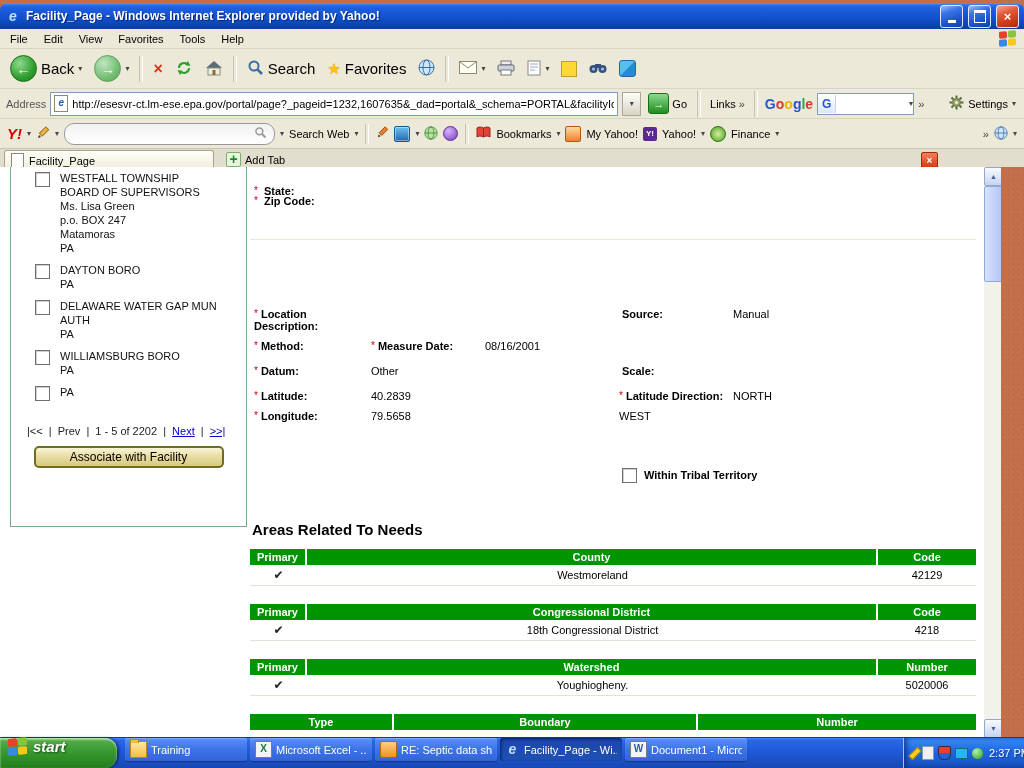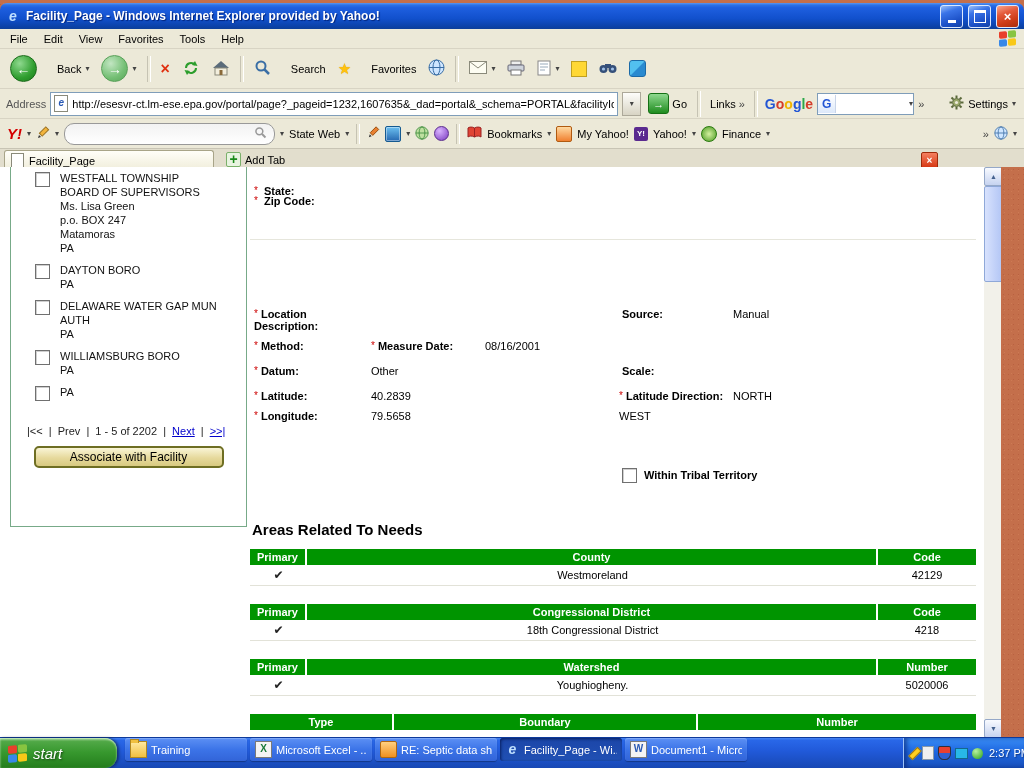--- a/index.html
+++ b/index.html
@@ -20,21 +20,21 @@
   .mingl{width:8px;height:3px;background:#fff;margin-top:10px;}
   .maxgl{width:10px;height:9px;border:1px solid #fff;border-top:3px solid #fff;}
   .menubar{height:19px;background:#ece9d8;display:flex;align-items:center;padding:0 2px;border-bottom:1px solid #d8d4c4;}
   .menu-item{padding:2px 8px;}
   .flagbox{margin-left:auto;margin-right:6px;display:grid;grid-template-columns:8px 8px;grid-template-rows:7px 7px;gap:1px;transform:skewY(-6deg);}
   .pane{border-radius:1px 2px;}
   .pane.r{background:#e8402c}.pane.g{background:#88c440}.pane.b{background:#3888e8}.pane.y{background:#f8c818}
   
   .toolbar{height:39px;background:#ece9d8;display:flex;align-items:center;gap:2px;padding:0 5px;border-bottom:1px solid #d8d4c4;}
   .tbtn{display:flex;align-items:center;gap:4px;padding:2px 5px;height:32px;border-radius:3px;}
-  .tlabel{font-size:11px;margin-left:16px;}
+  .tlabel{font-size:15px;}
   .drop{font-size:8px;color:#444;}
   .tsep{width:2px;height:26px;border-left:1px solid #c6c3b3;border-right:1px solid #fff;margin:0 3px;}
   .nav-circle{width:25px;height:25px;border-radius:50%;display:flex;align-items:center;justify-content:center;color:#fff;font-size:14px;font-weight:bold;
     background:radial-gradient(circle at 35% 30%,#8fd98f,#2f9e2f 60%,#1c7a1c);border:1px solid #1a6b1a;}
   .nav-circle.fwd{background:radial-gradient(circle at 35% 30%,#c2e6c2,#74bf74 60%,#58a458);border-color:#58a058;}
   .stop-x{color:#e03010;font-weight:bold;font-size:16px;line-height:16px;}
   .star{color:#ffc20e;font-size:15px;text-shadow:0 0 1px #c88c00;}
   .note-ico{width:14px;height:14px;background:#ffd835;border:1px solid #c0a020;}
   .msgr-ico{width:15px;height:15px;background:linear-gradient(135deg,#52c0f0 0 49%,#2a8ad0 51% 100%);border:1px solid #1b6aa8;border-radius:3px;}
   
@@ -116,24 +116,24 @@
   .sb-btn{position:absolute;left:0;width:17px;height:17px;background:linear-gradient(#f8faff,#c6d3f0);border:1px solid #95a8c8;border-radius:2px;color:#44618e;font-size:7px;display:flex;align-items:center;justify-content:center;}
   .sb-btn.up{top:0;} .sb-btn.down{bottom:0;}
   .sb-thumb{position:absolute;left:0;top:19px;width:17px;height:94px;background:linear-gradient(90deg,#d8e2fd,#b2c5f5);border:1px solid #8fa8d8;border-radius:2px;}
   .page-strip{position:absolute;top:167px;left:1001px;width:23px;height:571px;
     background:#c46f4b;
     background-image:radial-gradient(#cd7a54 15%,transparent 16%),radial-gradient(#b96040 12%,transparent 14%);
     background-size:7px 7px,5px 5px;}
   
   .taskbar{position:absolute;bottom:0;left:0;width:1024px;height:30px;display:flex;
     background:linear-gradient(180deg,#4584f4 0%,#2967e8 8%,#215ada 42%,#1848b4 100%);border-top:1px solid #0e3a9a;}
-  .start{width:97px;height:30px;border-radius:0 12px 12px 0;display:flex;align-items:center;gap:6px;padding:0 12px 0 8px;flex:none;
+  .start{width:97px;height:30px;border-radius:0 12px 12px 0;display:flex;gap:6px;padding:0 12px 0 8px;flex:none;
     background:linear-gradient(180deg,#88c97e 0%,#50a846 12%,#37982e 48%,#247d1c 100%);
     box-shadow:2px 0 3px rgba(0,0,0,.45),inset 0 1px 2px #cfecc7;
-    color:#fff;font-weight:normal;font-size:15px;font-style:italic;text-shadow:1px 1px 2px #1a4a14;}
+    color:#fff;font-weight:bold;font-size:15px;font-style:italic;text-shadow:1px 1px 2px #1a4a14;}
   .flag{display:grid;grid-template-columns:9px 9px;grid-template-rows:8px 8px;gap:1px;transform:skewY(-6deg);}
   .tasks{display:flex;gap:3px;align-items:flex-start;padding-left:8px;flex:1;min-width:0;}
   .task{width:112px;height:23px;border-radius:3px;display:flex;align-items:center;gap:4px;padding:0 5px;color:#fff;flex:none;
     background:linear-gradient(180deg,#5c90f4 0%,#3c74e8 50%,#3264d8 100%);
     box-shadow:inset 0 1px 1px rgba(170,200,255,.5),0 1px 1px rgba(0,0,0,.3);}
   .task.active{background:linear-gradient(180deg,#1c46a8 0%,#2050b4 100%);box-shadow:inset 1px 1px 3px #071f60;}
   .task-label{white-space:nowrap;overflow:hidden;}
   .tico{width:15px;height:15px;flex:none;}
   .tico.folder{background:linear-gradient(#ffe9a0,#f0c040);border:1px solid #b08820;position:relative;}
   .tico.folder::before{content:"";position:absolute;top:-3px;left:-1px;width:7px;height:3px;background:#f0c040;border:1px solid #b08820;border-bottom:none;}
@@ -333,21 +333,21 @@
             <polygon points="2,12 5,11 3,9" fill="#333"></polygon>
           </svg></span>
       <span class="drop">▾</span>
       <div class="y-search">
         <span><svg width="13" height="13" viewBox="0 0 17 17">
               <circle cx="7" cy="7" r="4.5" fill="none" stroke="#999" stroke-width="2"></circle>
               <line x1="10.5" y1="10.5" x2="15" y2="15" stroke="#999" stroke-width="2.5"></line>
             </svg></span>
       </div>
       <span class="drop">▾</span>
-      <span>State Web</span>
+      <span>Search Web</span>
       <span class="drop">▾</span>
       <i class="ysep"></i>
       <span><svg width="13" height="13" viewBox="0 0 14 14">
             <rect x="6" y="1" width="4" height="9" transform="rotate(45 8 5.5)" fill="#e88030" stroke="#9a5010"></rect>
             <polygon points="2,12 5,11 3,9" fill="#333"></polygon>
           </svg></span>
       <span class="win-ico"></span>
       <span class="drop">▾</span>
       <span><svg width="14" height="14" viewBox="0 0 17 17">
             <circle cx="8.5" cy="8.5" r="7.5" fill="#bfe0a0" stroke="#3a8a3a"></circle>

